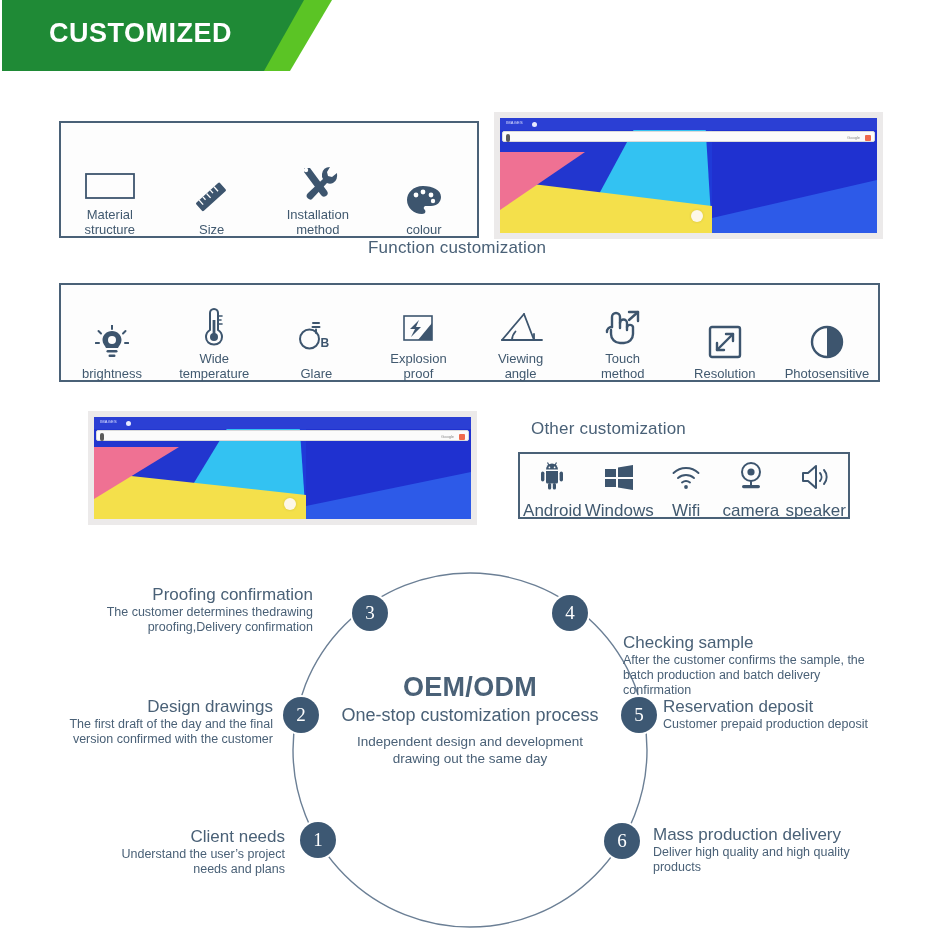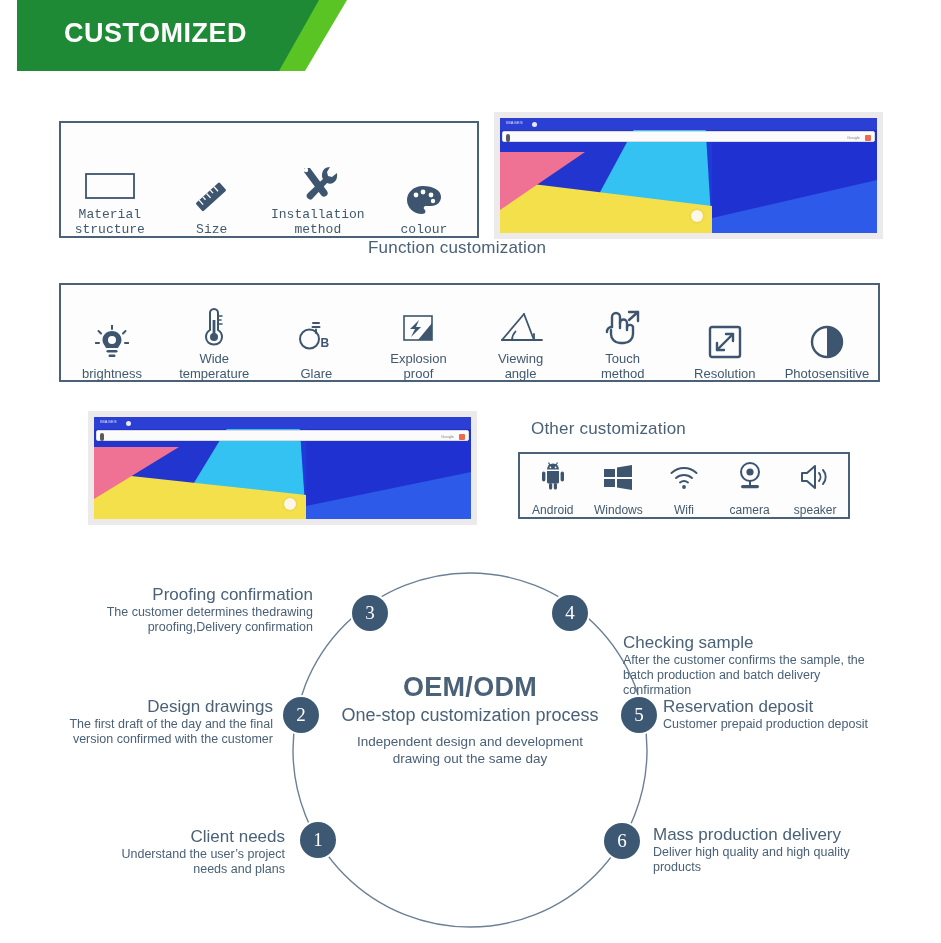--- a/index.html
+++ b/index.html
@@ -6,21 +6,21 @@
   html, body {
     width: 941px; height: 943px;
     background: #ffffff;
     font-family: "Liberation Sans", sans-serif;
     overflow: hidden;
   }
   #page { position: relative; width: 941px; height: 943px; background:#fff; }
 
   
   .banner {
-    position: absolute; left: 17px; top: 0; width: 330px; height: 86px;
+    position: absolute; left: 2px; top: 0; width: 330px; height: 86px;
   }
   .banner svg { display:block; }
   .banner-title {
     position: absolute; left: 47px; top: 18px;
     font-size: 27px; font-weight: bold; letter-spacing: 0.5px;
     color: #ffffff;
   }
 
   
   .panel {
@@ -44,21 +44,21 @@
   .icon-label {
     font-size: 13px; line-height: 15px; color: #41596f; margin-top: 5px;
     white-space: pre-line;
   }
 
   
   #appearance-panel { left: 59px; top: 121px; width: 420px; height: 117px; }
   #appearance-title { left: 158px; top: 125px; }
   #appearance-icons {
     position:absolute; left:0; top:30px; width:100%; height:84px;
-    display:flex; align-items:flex-end;font-family:Liberation Mono, monospace;
+    display:flex; align-items:flex-end;
   }
   #appearance-icons .icon-cell { flex: 1; }
   #appearance-icons .icon-cell:nth-child(1) { flex: 0.92; }
   #appearance-icons .icon-cell:nth-child(5) { flex: 1.18; }
 
   
   #function-panel { left: 59px; top: 283px; width: 821px; height: 99px; }
   #function-title { left: 368px; top: 238px; }
   #function-icons {
     position:absolute; left:0; top:8px; width:100%; height:88px;
@@ -67,21 +67,21 @@
   #function-icons .icon-cell { flex: 1; }
 
   
   #other-panel { left: 518px; top: 452px; width: 332px; height: 67px; }
   #other-title { left: 531px; top: 419px; font-size:17px; }
   #other-icons {
     position:absolute; left:0; top:4px; width:100%; height:60px;
     display:flex; align-items:flex-end;
   }
   #other-icons .icon-cell { flex: 1; }
-  #other-icons .icon-label { font-size: 12px; margin-top: 12px; }
+  #other-icons .icon-label { font-size: 17px; margin-top: 12px; }
 
   
   .monitor { position: absolute; background: #eceaea; padding: 6px; }
   .monitor-screen { position: relative; width: 100%; height: 100%; overflow: hidden; background:#1f3ad8; }
   .monitor-screen svg { position:absolute; left:0; top:0; }
   .browser-bar {
     position: absolute; left: 0; top: 0; width: 100%; height: 12px;
     background: #2b3fd4;
   }
   .browser-tab-text {

